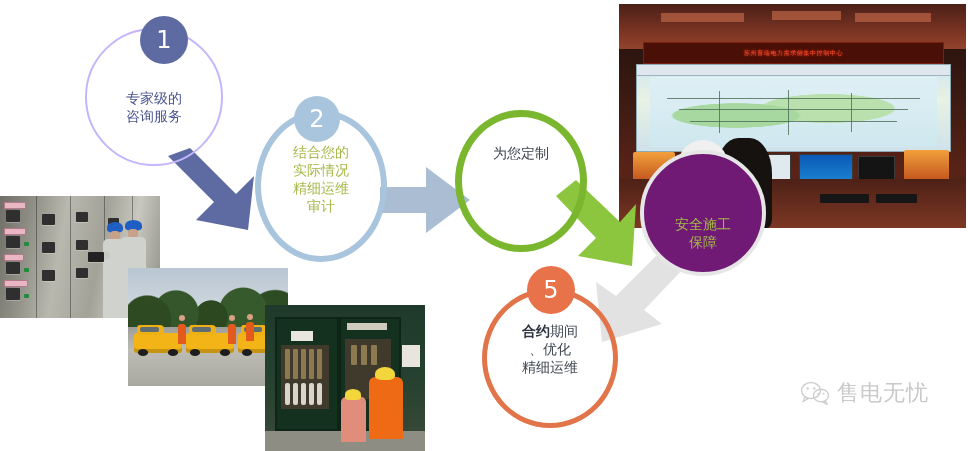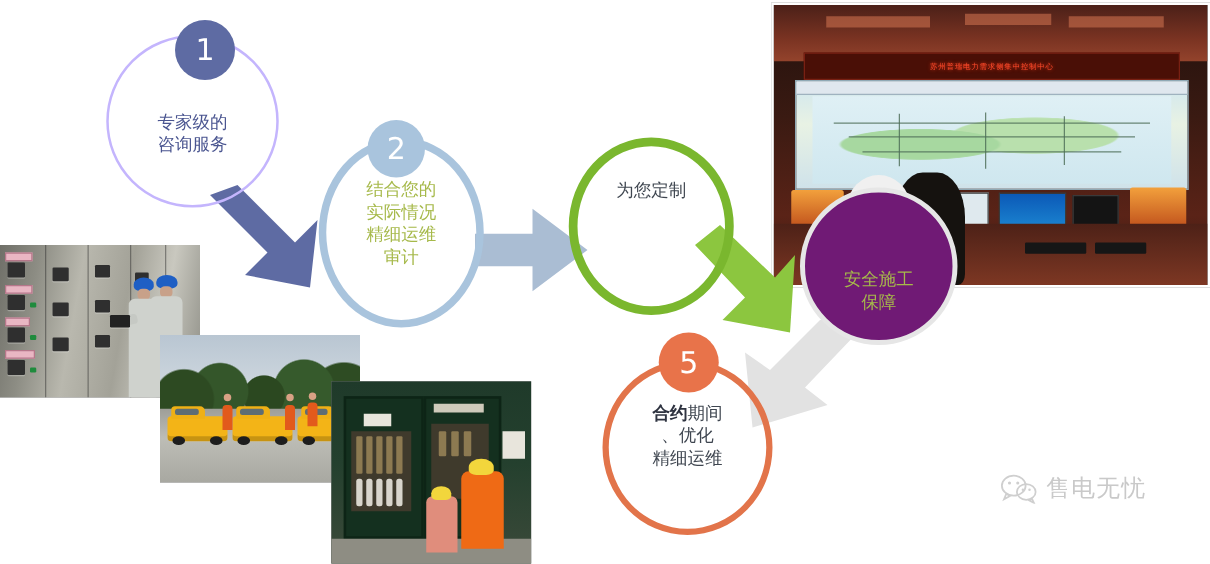--- a/index.html
+++ b/index.html
@@ -114,21 +114,21 @@
   #step5-ring{left:482px;top:288px;width:136px;height:140px;border:5px solid #e2744a;background:transparent;}
   #step5-text{top:30px;color:#3f4650;}
   #step5-text b{font-weight:bold;color:#2e3340;}
   #step5-badge{left:527px;top:266px;width:48px;height:48px;background:#e8734a;}
 
   
   .arrow{position:absolute;}
 
   
   #watermark{position:absolute;left:800px;top:378px;display:flex;align-items:center;gap:7px;}
-  #wm-text{color:#c9c9c9;font-size:19px;letter-spacing:1px;}
+  #wm-text{color:#c9c9c9;font-size:22px;letter-spacing:1px;}
 </style>
 </head>
 <body>
 
 <div id="stage">
 
   <div class="photo" id="photo-switchgear">
     <div class="sg-wall"></div>
     <div class="sg-col" style="left:36px"></div>
     <div class="sg-col" style="left:70px"></div>

